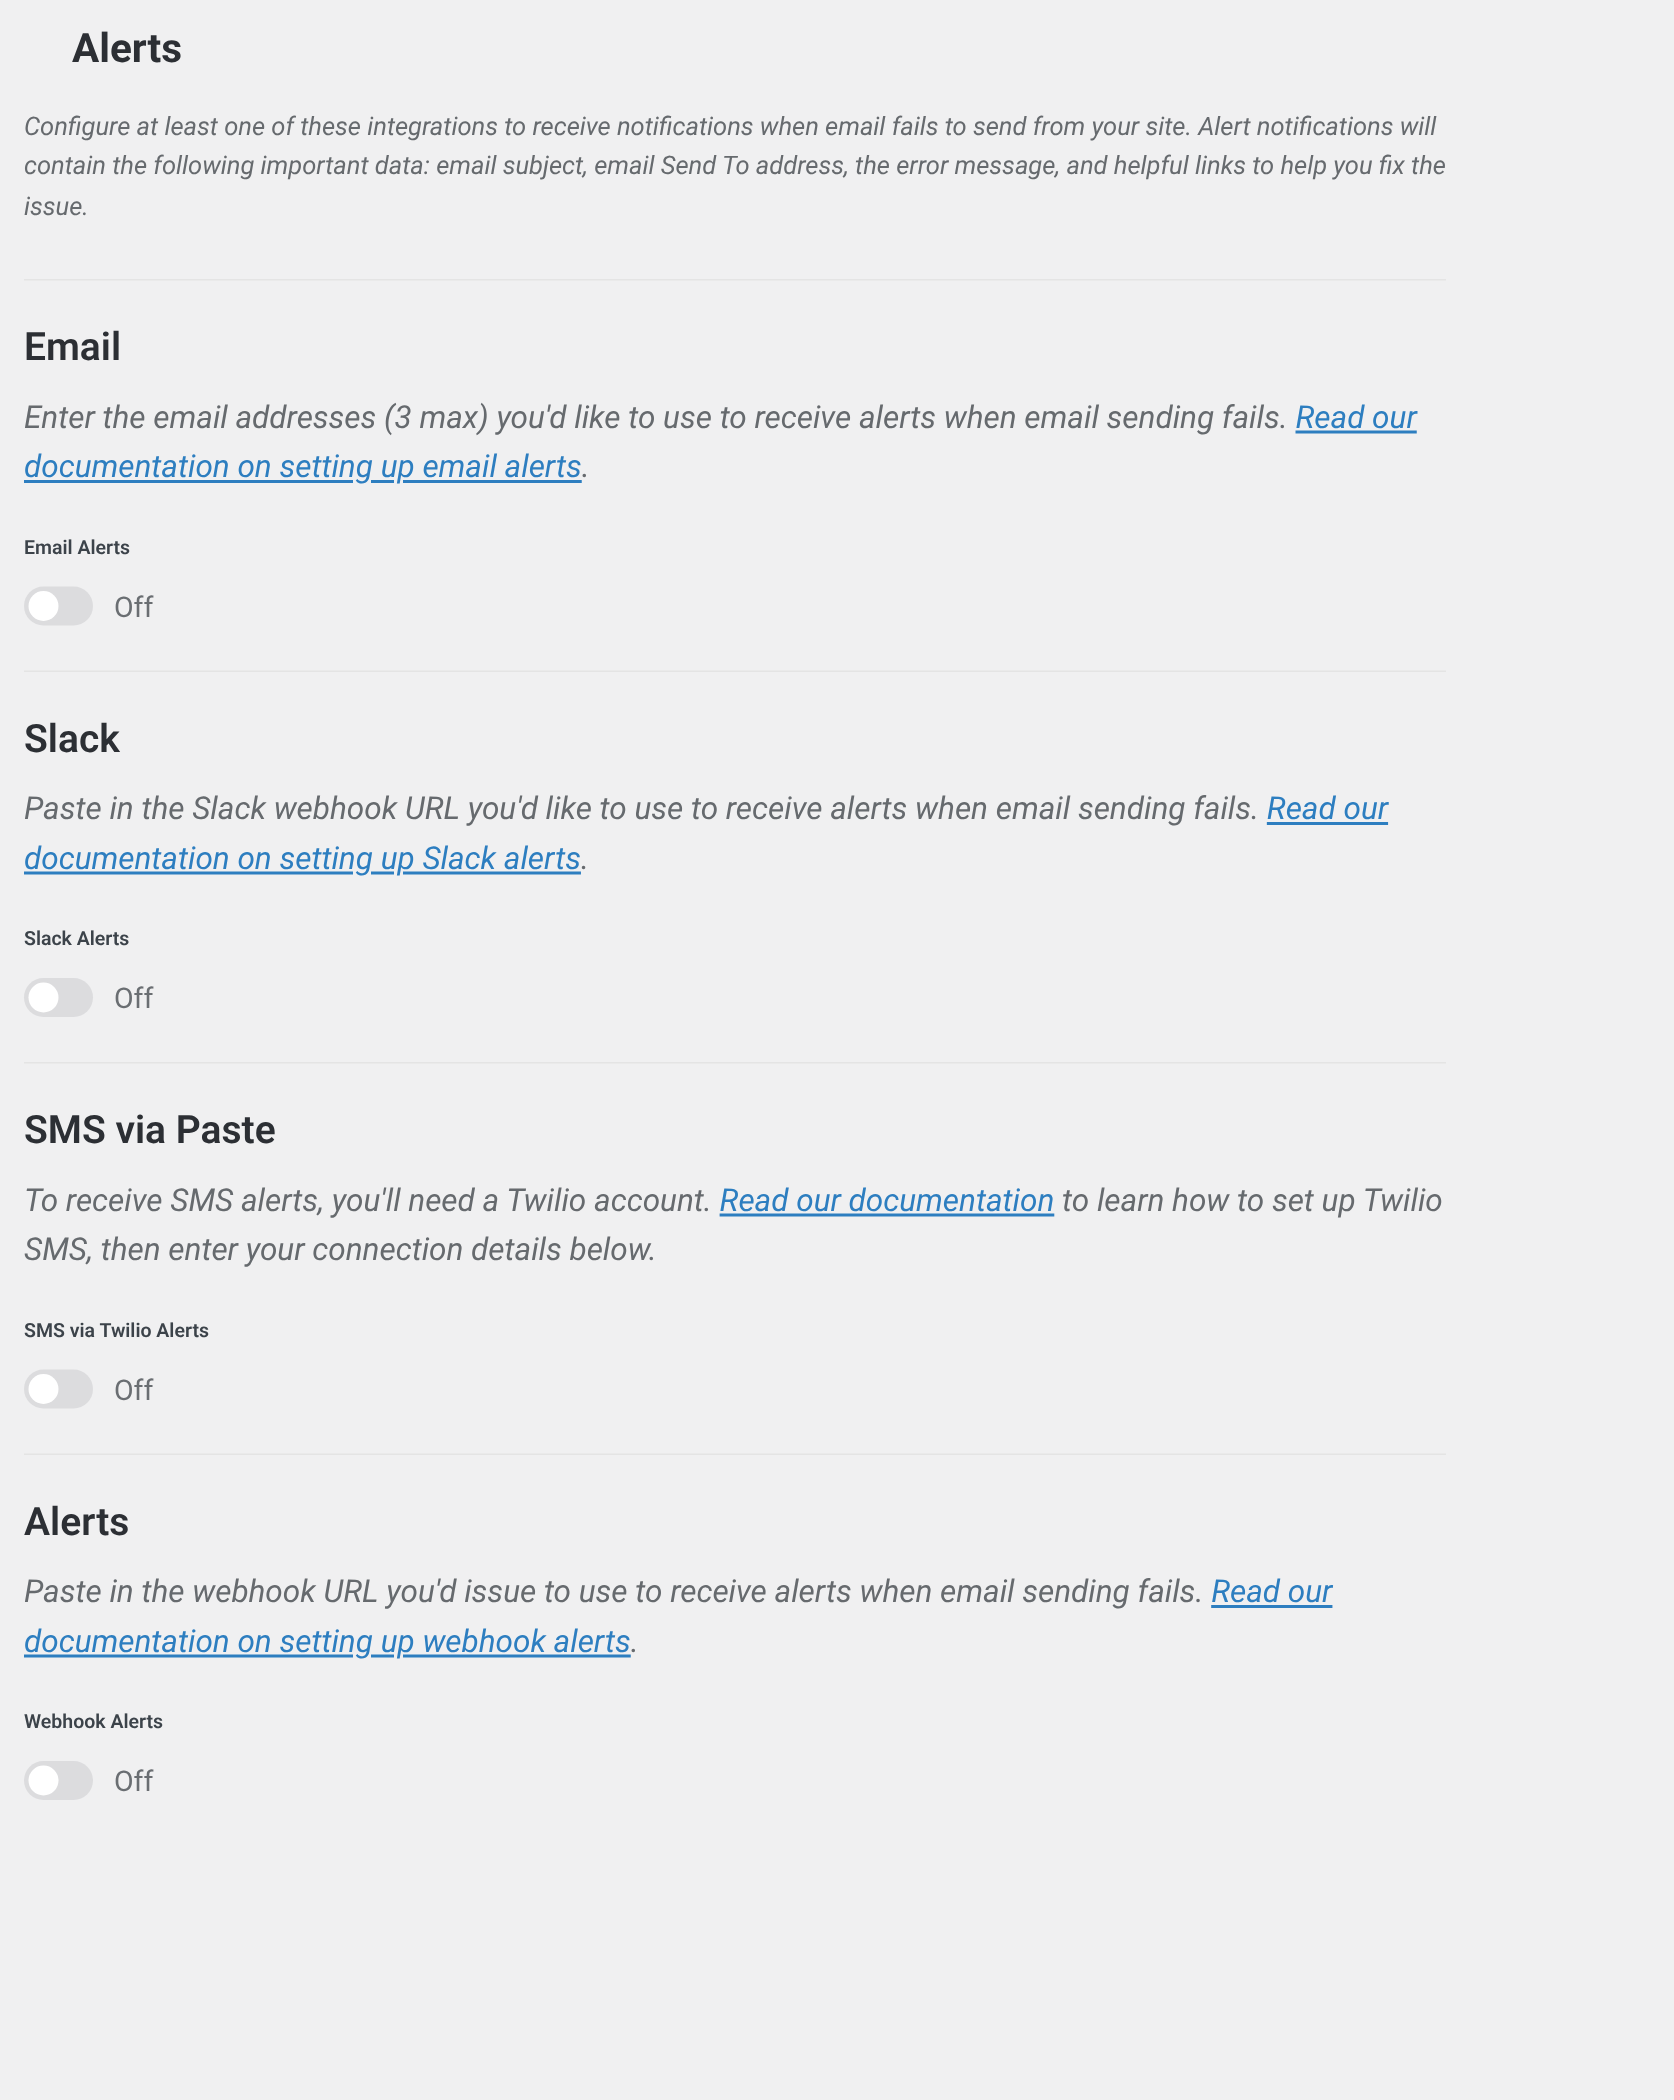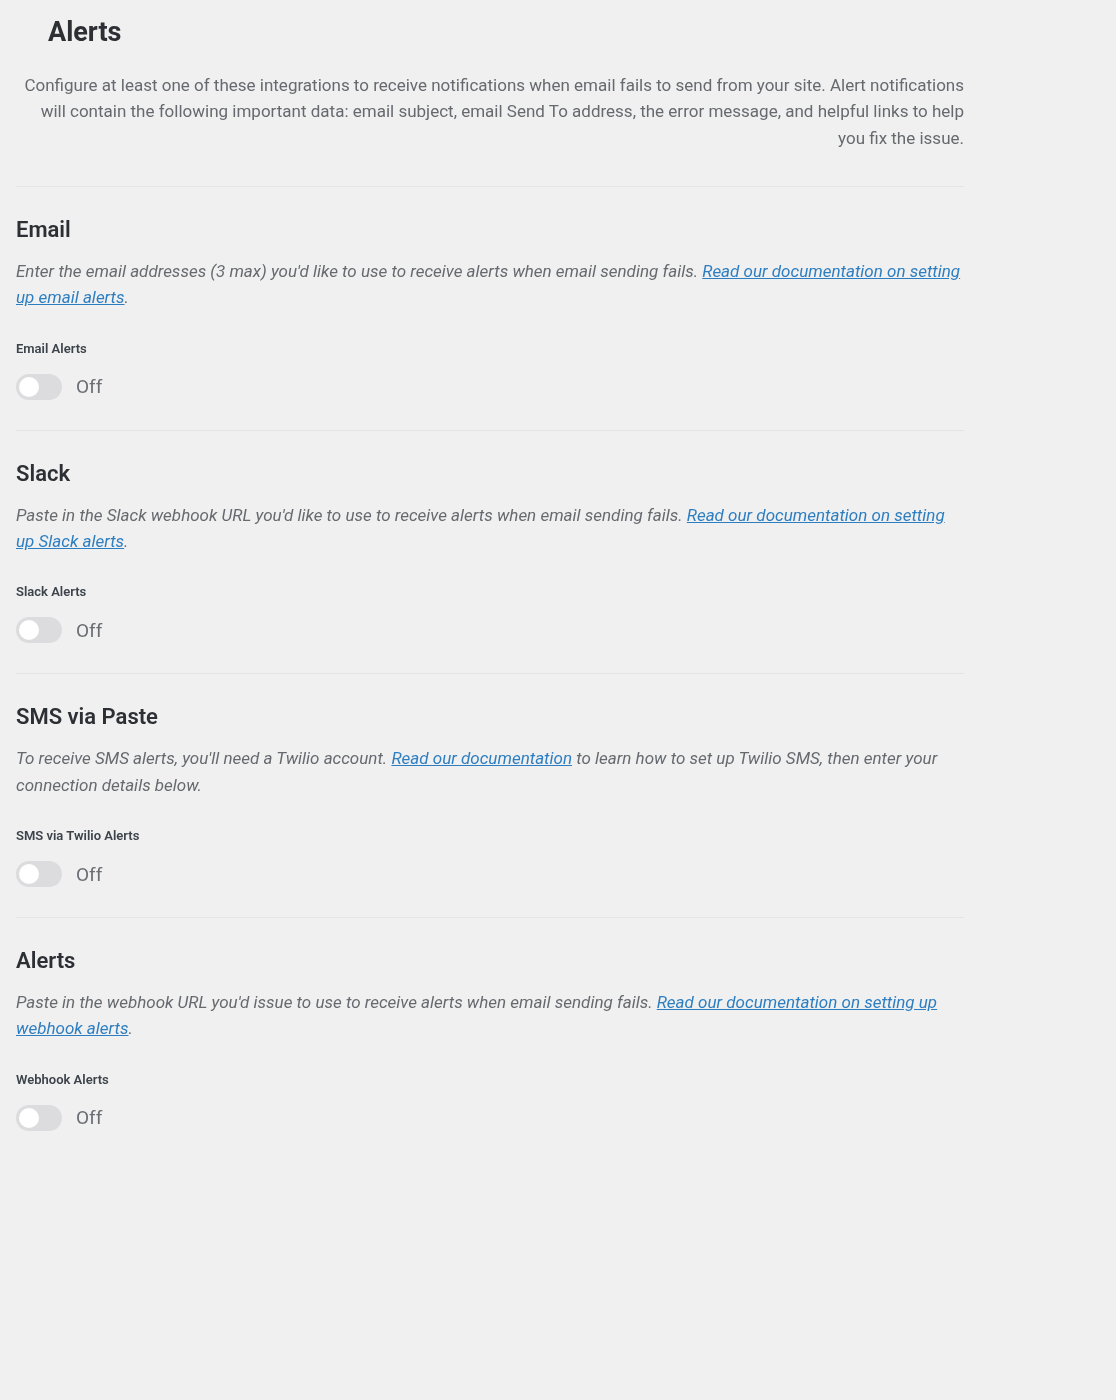--- a/index.html
+++ b/index.html
@@ -5,37 +5,37 @@
     * { box-sizing: border-box; margin: 0; padding: 0; }
     body {
       font-family: -apple-system, BlinkMacSystemFont, "Segoe UI", Roboto, Helvetica, Arial, sans-serif;
       background: #f0f0f1;
       color: #3c434a;
       padding: 16px;
       width: 980px;
       max-width: 100%;
     }
     h1 { font-size: 27px; font-weight: 700; color: #2c2f34; margin-bottom: 24px; margin-left: 32px; }
-    h2 { font-size: 22px; font-weight: 600; color: #2c2f34; margin-bottom: 16px; }
+    h2 { font-size: 26px; font-weight: 600; color: #2c2f34; margin-bottom: 16px; }
     .intro {
+      font-style: italic;
       color: #666a6e;
       font-size: 17px;
       line-height: 1.55;
       margin-bottom: 35px;
-      text-align: right;
     }
     .divider {
       border: none;
       border-top: 1px solid #e4e4e4;
       margin: 30px 0;
     }
     .section-desc {
       font-style: italic;
       color: #666a6e;
-      font-size: 17px;
+      font-size: 21px;
       line-height: 1.55;
       margin-bottom: 30px;
     }
     .section-desc a {
       color: #2d7ec0;
       text-decoration: underline;
     }
     .toggle-label {
       font-size: 13px;
       font-weight: 600;

